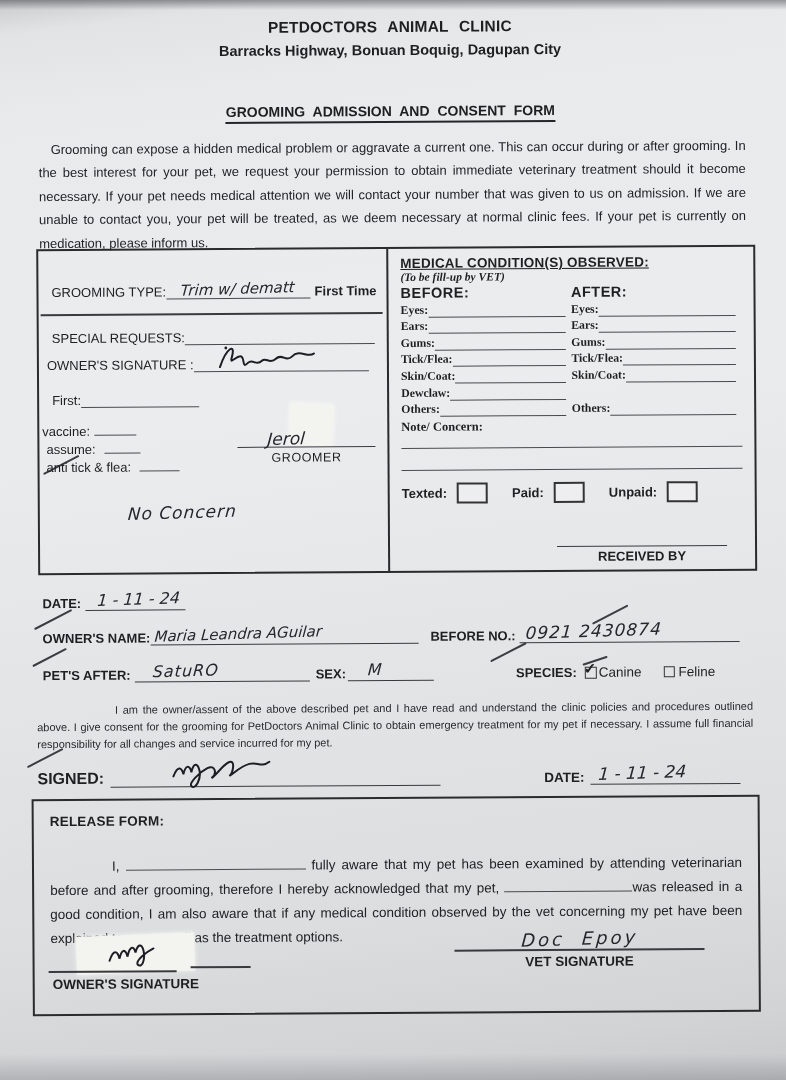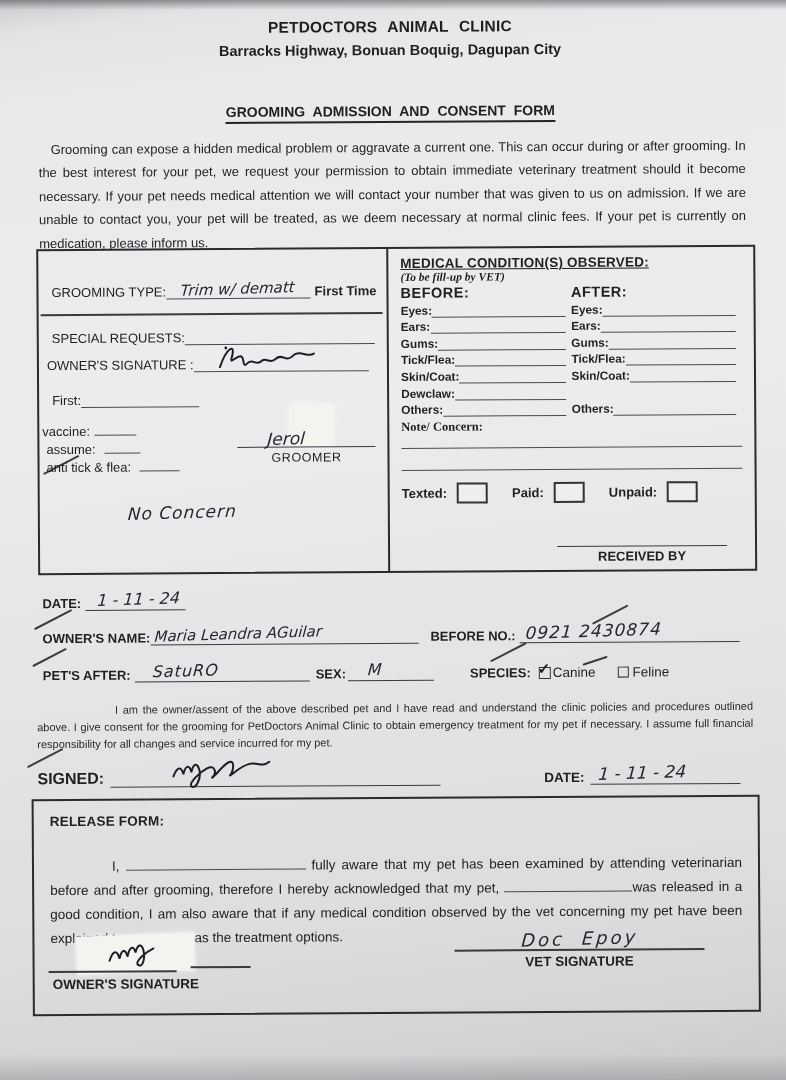--- a/index.html
+++ b/index.html
@@ -43,21 +43,21 @@
   .slash { position:absolute; height:2.2px; background:#3d3d41; transform:rotate(-27deg);
            transform-origin:left center; border-radius:2px; }
 
   
   .med-title { font-size:13.5px; font-weight:bold; text-decoration:underline; letter-spacing:.2px; }
   .med-sub { font-size:11.5px; font-weight:bold; font-style:italic; font-family:"Liberation Serif", serif; }
   .ba-head { display:flex; margin-top:2px; }
   .ba-head span { width:50%; font-size:14.5px; font-weight:bold; letter-spacing:.5px; }
   .med-row { display:flex; height:16.6px; }
   .med-cell { width:50%; display:flex; align-items:flex-end; padding-right:6px; }
-  .med-cell .rl { font-size:11.8px; font-weight:bold; font-family:Liberation Sans, sans-serif; white-space:nowrap; }
+  .med-cell .rl { font-size:11.8px; font-weight:bold; font-family:Liberation Serif, serif; white-space:nowrap; }
   .note-lbl { font-size:12.5px; font-weight:bold; font-family:"Liberation Serif", serif; margin-top:3px; }
   .full-line { border-bottom:1.6px solid #4a4a4e; width:100%; }
   .pay-row { display:flex; align-items:center; margin-top:12px; gap:10px; }
   .pay-row .plbl { font-size:13px; font-weight:bold; }
   .chkbox { width:31px; height:21px; border:2px solid #333; display:inline-block; margin-right:14px; background:rgba(255,255,255,.25); }
   .received { position:absolute; right:28px; bottom:6px; width:170px; text-align:center; }
   .received .rline { border-bottom:1.8px solid #3a3a3e; height:12px; }
   .received .rlbl { font-size:13px; font-weight:bold; margin-top:2px; }
 
   
@@ -272,21 +272,21 @@
     <span class="dlbl">PET'S AFTER:</span>
     <span class="slash" style="left:-10px; top:8px; width:38px;"></span>
     <span class="hw-on-line" style="width:175px; height:26px; margin-left:4px;">
       <span class="hw" style="left:18px; font-size:16px; letter-spacing:1px;">SatuRO</span>
     </span>
     <span class="dlbl" style="margin-left:6px; position:relative;">SEX:</span>
     <span class="slash" style="left:540px; top:10px; width:26px; transform:rotate(-18deg);"></span>
     <span class="hw-on-line" style="width:86px; height:26px; margin-left:2px;">
       <span class="hw" style="left:20px; font-size:16px;">M</span>
     </span>
-    <span class="dlbl" style="margin-left:36px; position:relative;">SPECIES:</span>
+    <span class="dlbl" style="margin-left:82px; position:relative;">SPECIES:</span>
     <span class="slash" style="left:448px; top:6px; width:40px;"></span>
     <span style="margin-left:8px; display:flex; align-items:center;">
       <span class="cb" style="position:relative; width:12px; height:12px; border:1.6px solid #333; display:inline-block;">
         <span class="mark" style="position: absolute; left: -2px; top: -8px; font-size: 15px; font-weight: bold; color: rgb(34, 34, 34); display: block;">✓</span>
       </span>
       <span style="font-size:13.5px; margin-left:2px;">Canine</span>
     </span>
     <span style="margin-left:22px; display:flex; align-items:center;">
       <span class="cb" style="position:relative; width:11px; height:11px; border:1.6px solid #333; display:inline-block;">
         

